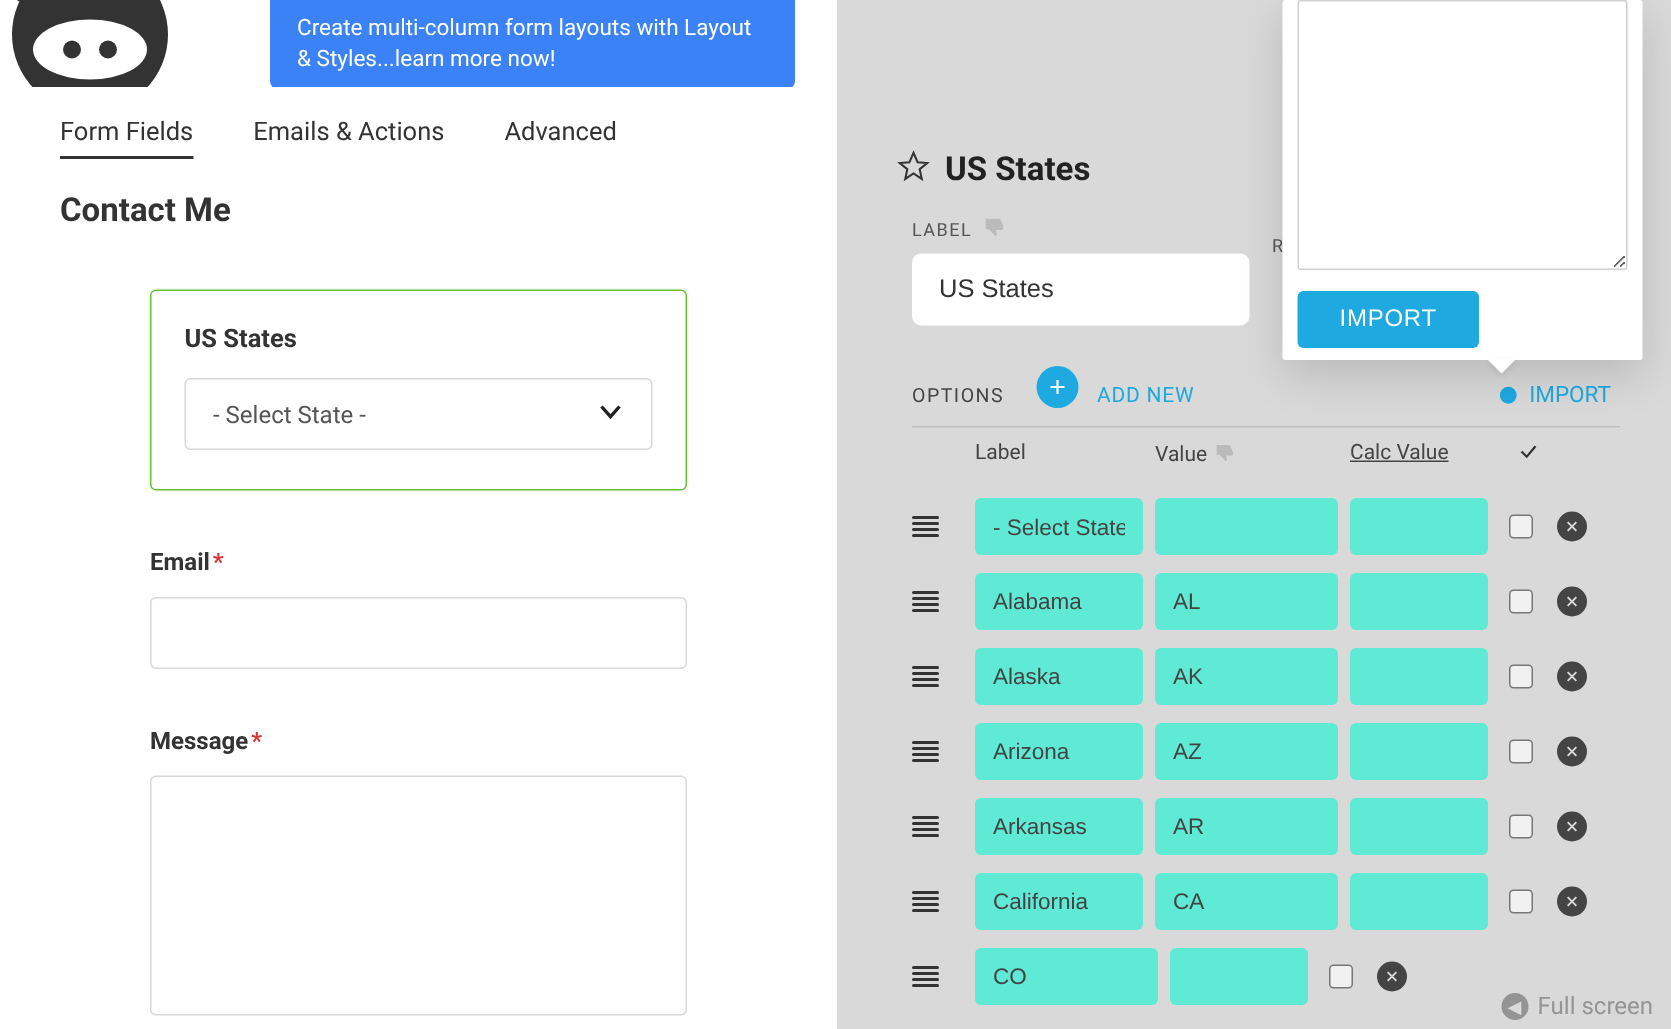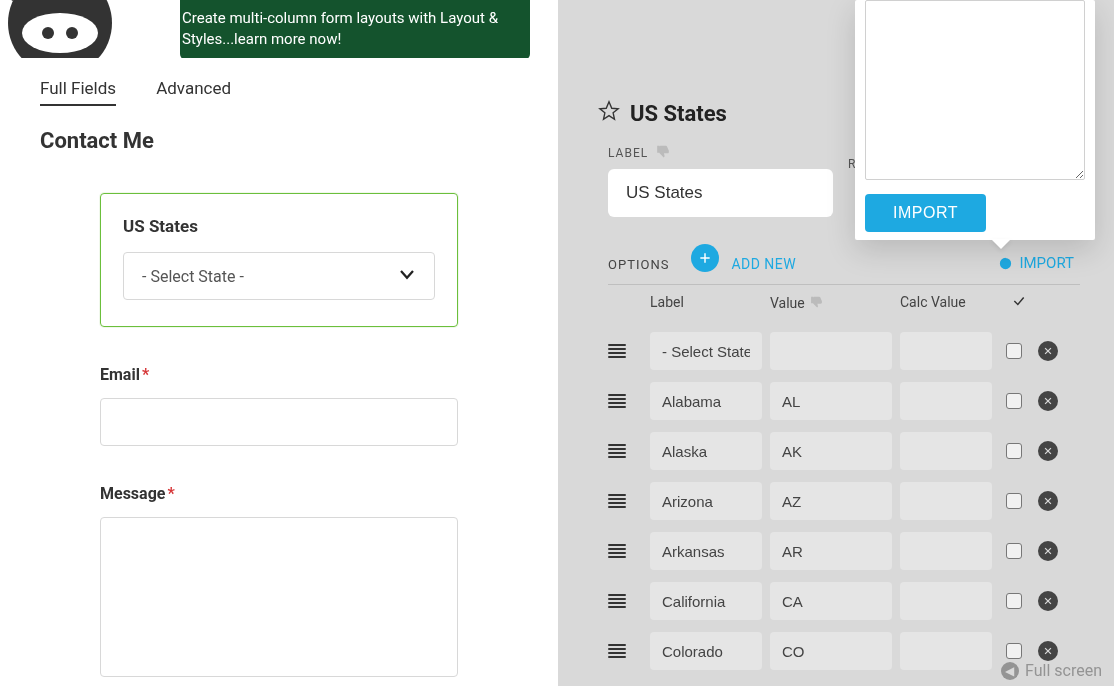--- a/index.html
+++ b/index.html
@@ -17,23 +17,23 @@
   .logo-wrap {
     position:absolute;
     left:0; top:-35px;
     width:120px; height:100px;
     overflow:hidden;
   }
   .logo-wrap svg { display:block; }
   .promo {
     position:absolute;
     left:180px; top:0;
-    background:#14532d;
+    background:#3b82f6;
     color:#fff;
-    padding:8px 18px 10px 2px;
+    padding:8px 18px 10px 18px;
     border-radius:6px;
     border-top-left-radius:0;
     border-top-right-radius:0;
     font-size:15px;
     max-width:350px;
     line-height:1.4;
   }
   .left-panel {
     position:absolute;
     left:0; top:58px;
@@ -205,21 +205,21 @@
     left:608px;
     top:294px;
     width:472px;
     display:flex;
     font-size:14px;
     color:#444;
   }
   .opt-head .col-drag { width:42px; }
   .opt-head .col-label { width:120px; }
   .opt-head .col-value { width:130px; display:flex; align-items:center; gap:5px;}
-  .opt-head .col-calc { width:105px; }
+  .opt-head .col-calc { width:105px;text-decoration:underline; }
   .opt-head .col-check { width:28px; text-align:center; }
   .opt-head .col-del { width:30px; }
   .opt-head .thumb-mini svg { width:13px; height:13px; fill:#bbb; transform:scaleY(-1); }
   .opt-head .check-mini svg { width:14px; height:14px; stroke:#333; stroke-width:2.5; fill:none; }
 
   
   .opt-rows {
     position:absolute;
     left:608px;
     top:326px;
@@ -240,21 +240,21 @@
   }
   .drag-lines { width:18px; }
   .drag-lines span {
     display:block;
     height:2px;
     background:#333;
     margin:2px 0;
     border-radius:1px;
   }
   .cell-input {
-    background:#e5e5e5;
+    background:#5eead4;
     border:none;
     border-radius:4px;
     height:38px;
     padding:0 12px;
     font-size:15px;
     color:#444;
   }
   .col-label-c { width:120px; padding-right:8px;}
   .col-label-c .cell-input { width:112px; }
   .col-value-c { width:130px; padding-right:8px;}
@@ -362,21 +362,22 @@
     <circle cx="48" cy="68" r="6" fill="#333"></circle>
     <circle cx="72" cy="68" r="6" fill="#333"></circle>
     <path d="M12 36 L2 10 L30 28 Z" fill="#333"></path>
   </svg>
 </div>
 
 <div class="promo">Create multi-column form layouts with Layout &amp; Styles...learn more now!</div>
 
 <div class="left-panel">
   <div class="tabs">
-    <div class="tab active">Full Fields</div>
+    <div class="tab active">Form Fields</div>
+    <div class="tab">Emails &amp; Actions</div>
     <div class="tab">Advanced</div>
   </div>
   <div class="form-title">Contact Me</div>
 
   <div class="form-body">
 
     <div class="field-card">
       <div class="field-label">US States</div>
       <div class="select-box">
         <span>- Select State -</span>
@@ -606,21 +607,20 @@
     </div>
     <div class="opt-row">
     <div class="col-drag">
       <div class="drag-lines">
           <span></span>
           <span></span>
           <span></span>
           <span></span>
         </div>
     </div>
-    <div class="col-label-c"><input class="cell-input" value="Colorado" style=""></div>
     <div class="col-value-c"><input class="cell-input" value="CO" style=""></div>
     <div class="col-calc-c"><input class="cell-input" value="" style=""></div>
     <div class="col-check-c">
         <div class="fake-check"></div>
       </div>
     <div class="col-del-c">
       <div class="del-btn">
         <svg viewBox="0 0 24 24">
             <path d="M5 5 L19 19 M19 5 L5 19"></path>
           </svg>

